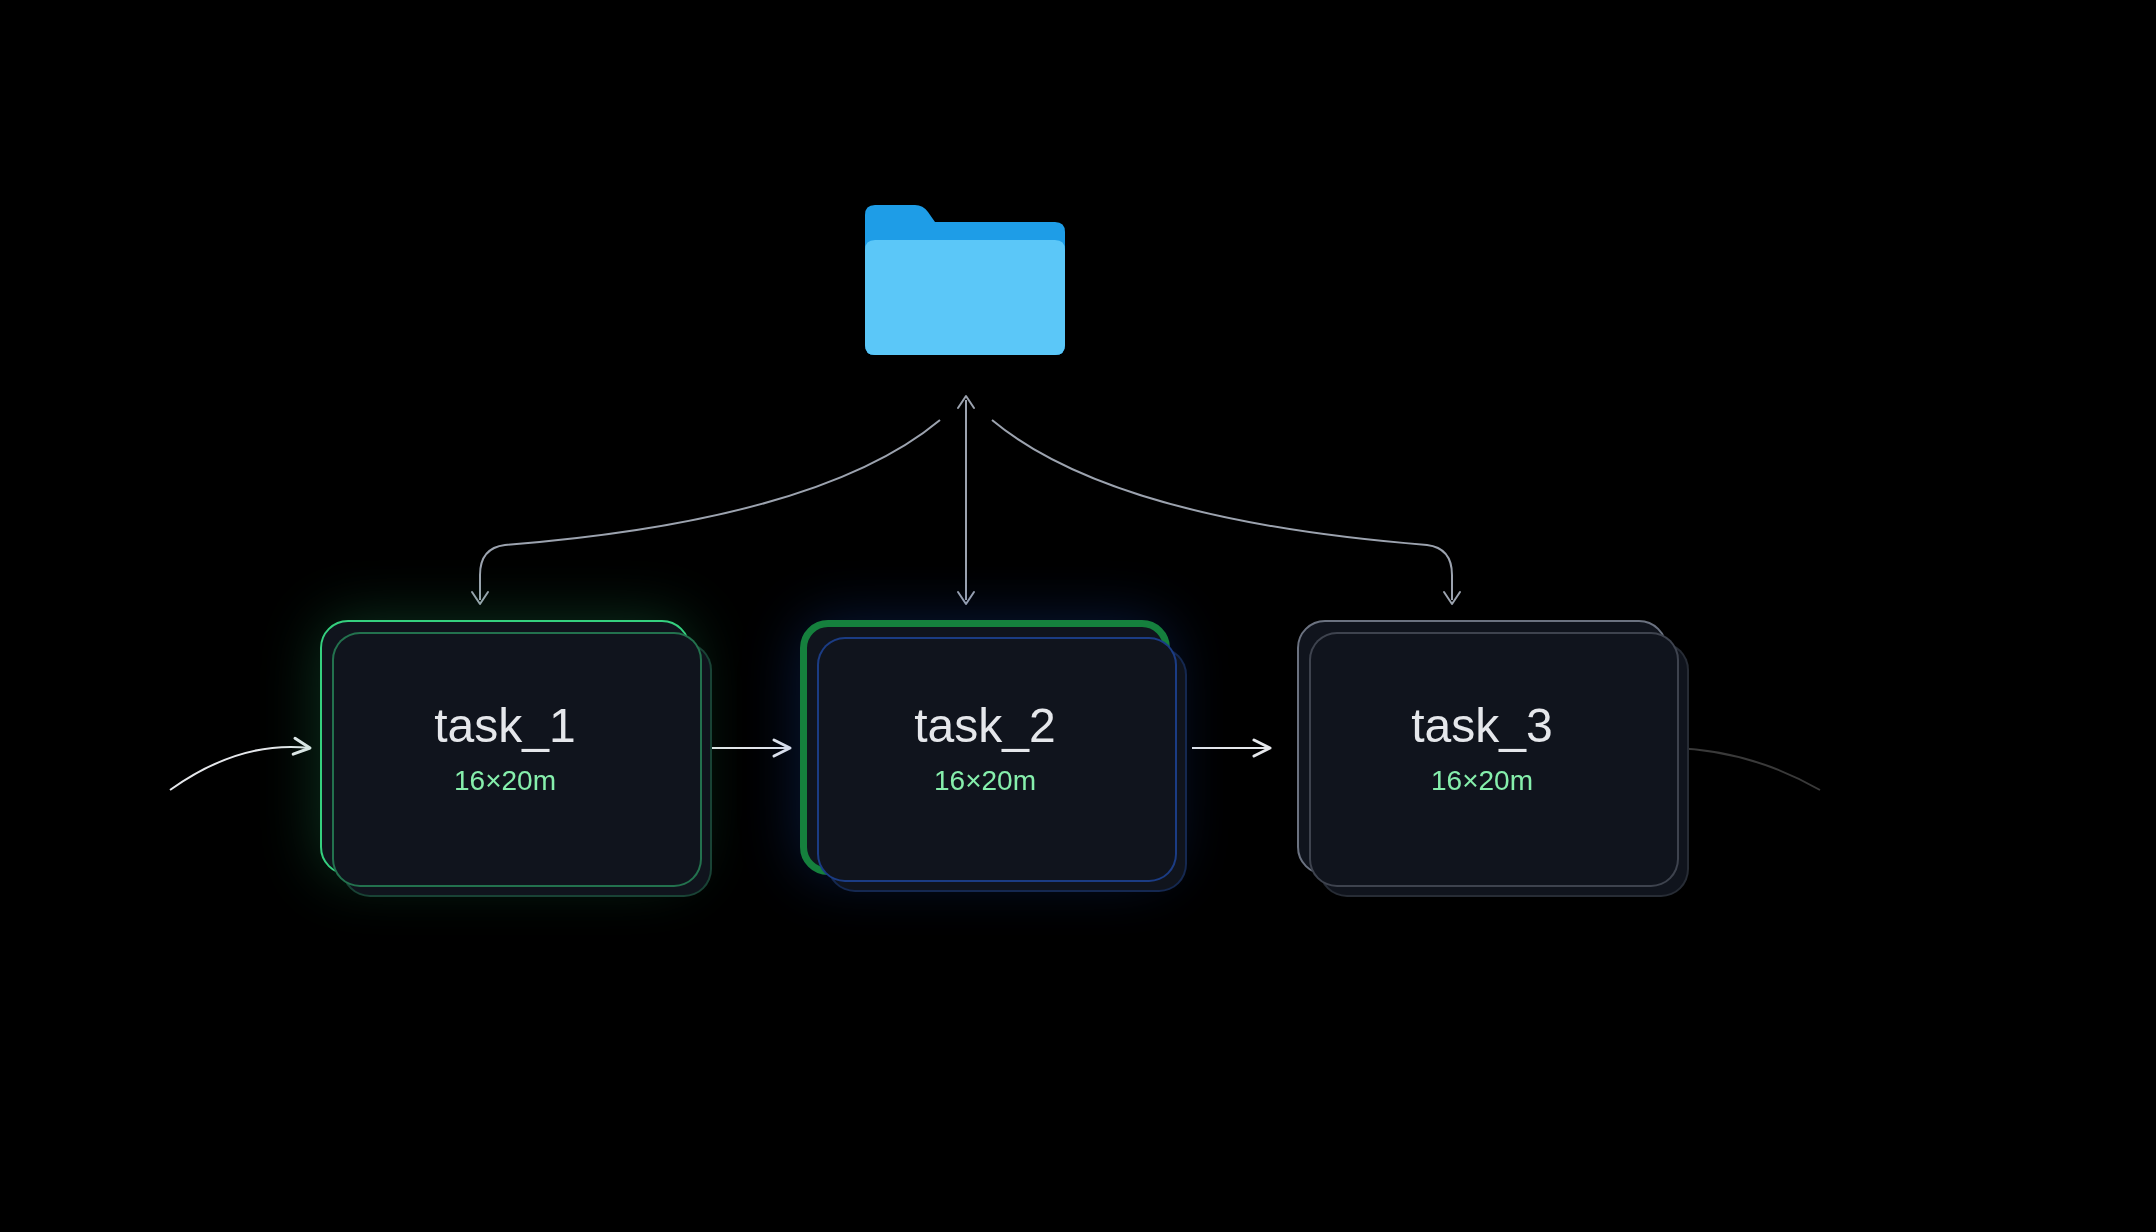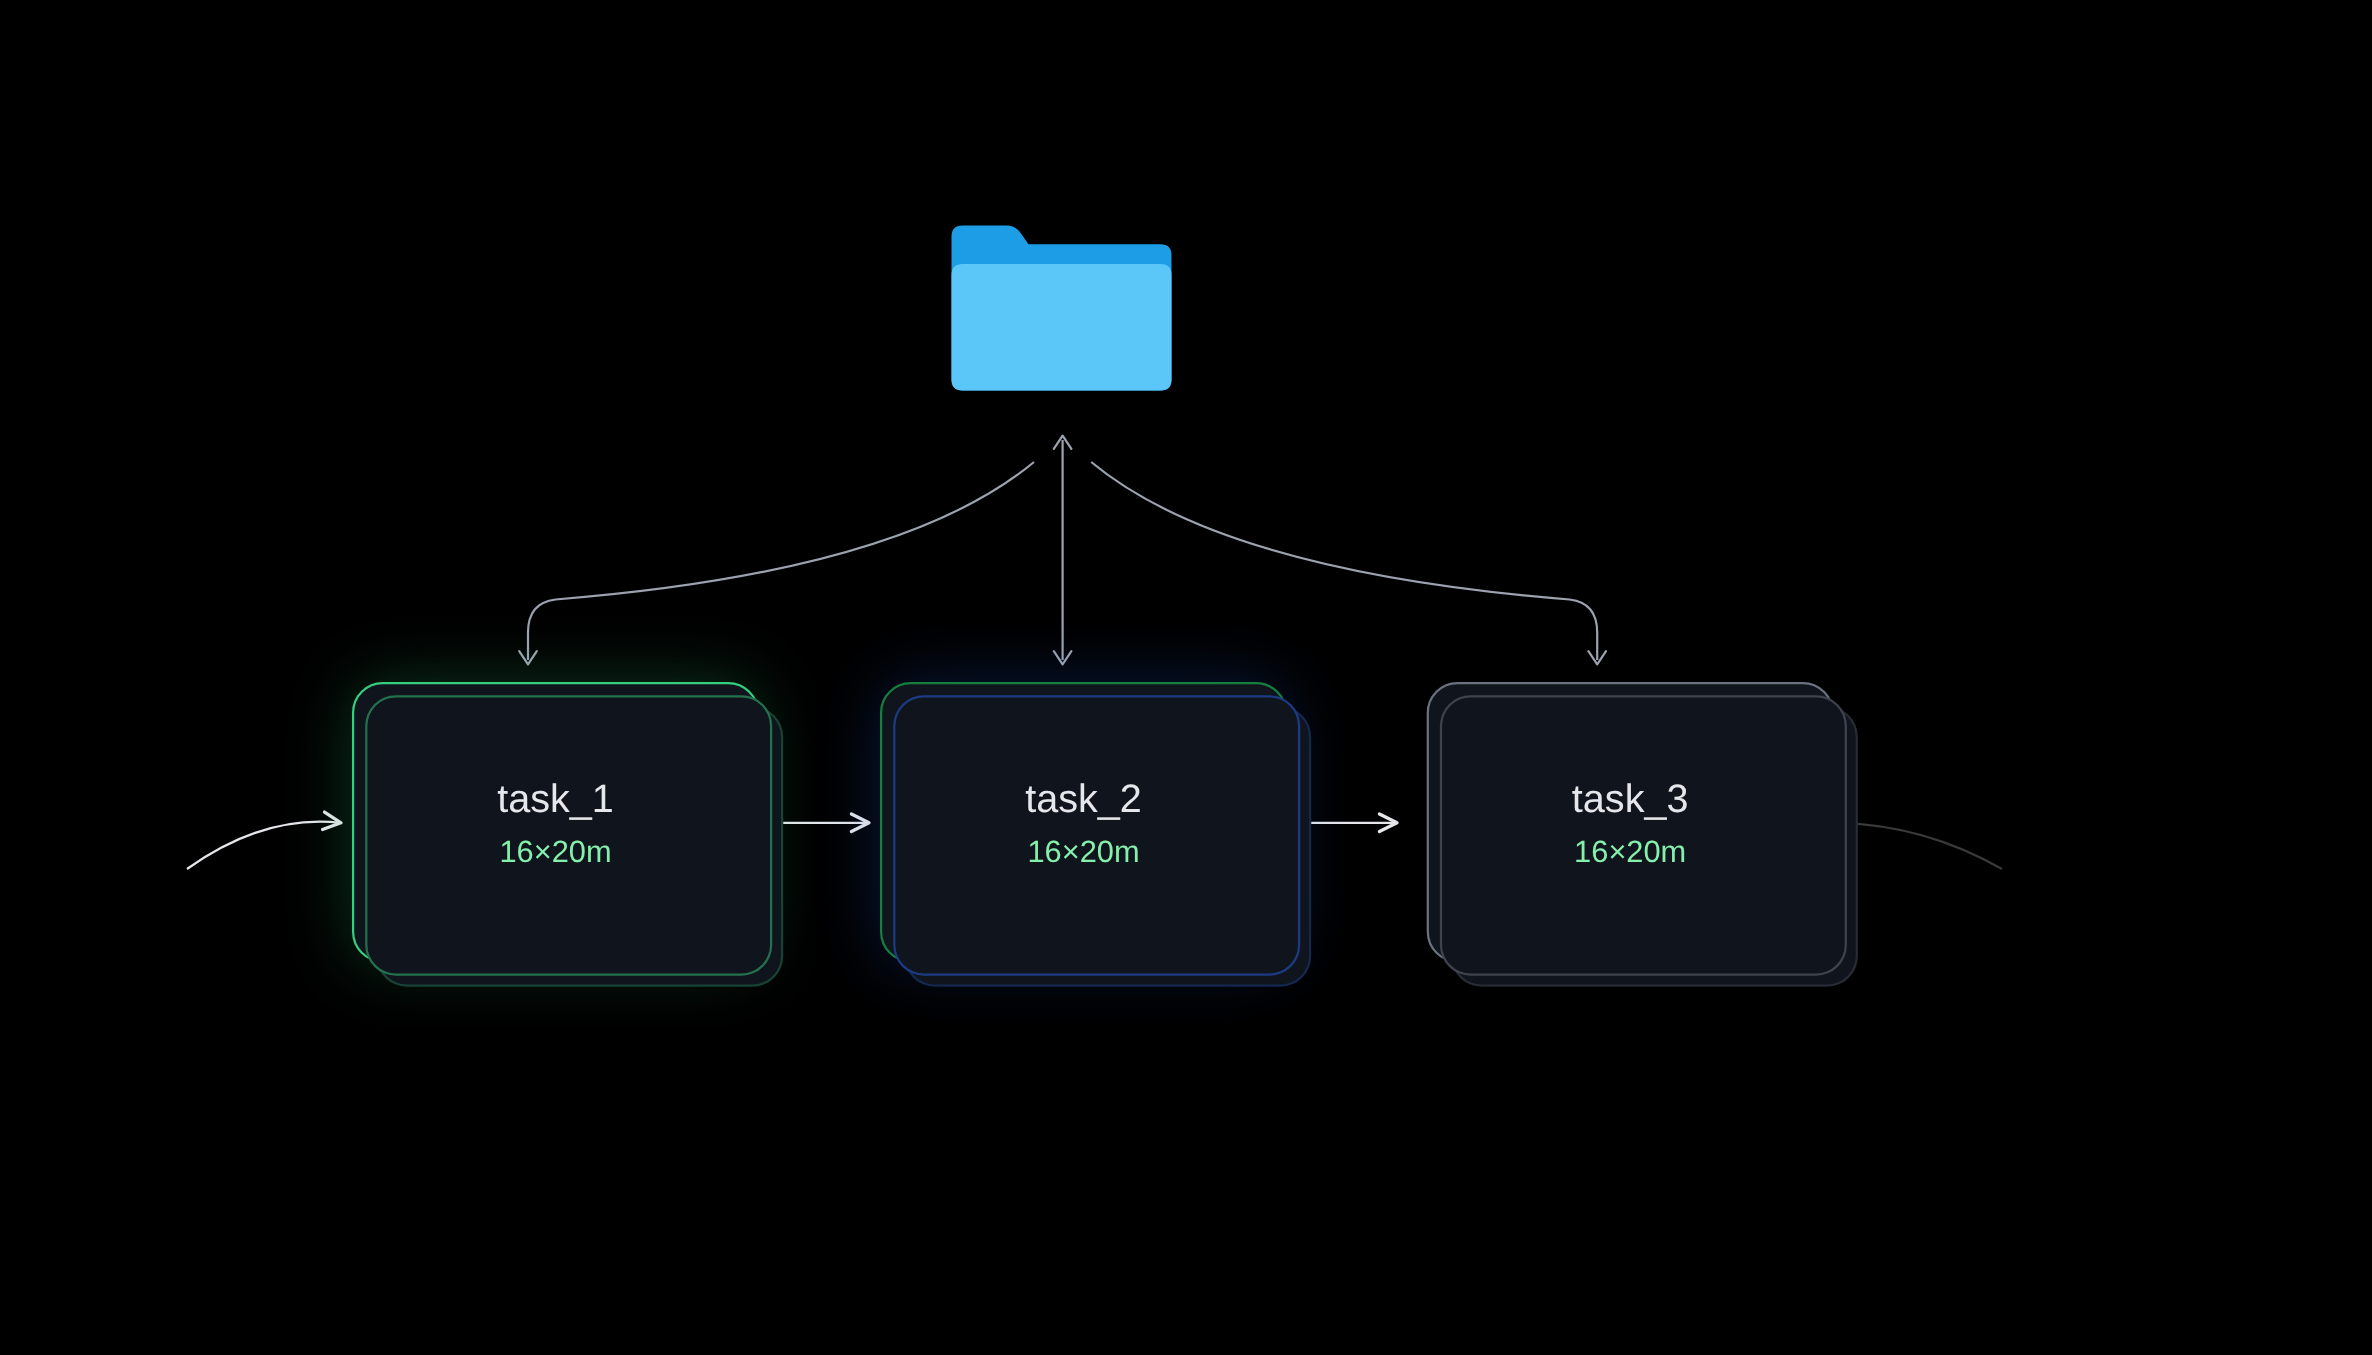--- a/index.html
+++ b/index.html
@@ -64,36 +64,36 @@
       left: 320px;
       top: 620px;
       border: 2px solid #35d07f;
       box-shadow: 0 0 60px rgba(53, 208, 127, 0.25);
     }
     .task-1::before { border: 2px solid rgba(53, 208, 127, 0.5); }
     .task-1::after { border: 2px solid rgba(53, 208, 127, 0.25); }
     .task-2 {
       left: 800px;
       top: 620px;
-      border: 2px solid #15803d;
+      border: 7px solid #15803d;
       box-shadow: 0 0 60px rgba(37, 99, 235, 0.25);
     }
     .task-2::before { border: 2px solid rgba(37, 99, 235, 0.5); }
     .task-2::after { border: 2px solid rgba(37, 99, 235, 0.25); }
     .task-3 {
       left: 1260px;
       top: 620px;
       border: 2px solid #6b7280;
       margin-left: 37px;
     }
     .task-3::before { border: 2px solid rgba(107, 114, 128, 0.5); }
     .task-3::after { border: 2px solid rgba(107, 114, 128, 0.25); }
     .task-title {
       color: #e5e7eb;
-      font-size: 36px;
+      font-size: 48px;
       font-weight: 400;
       text-align: center;
     }
     .task-subtitle {
       color: #86efac;
       font-size: 28px;
       font-weight: 400;
     }
     .connector-svg {
       position: absolute;

